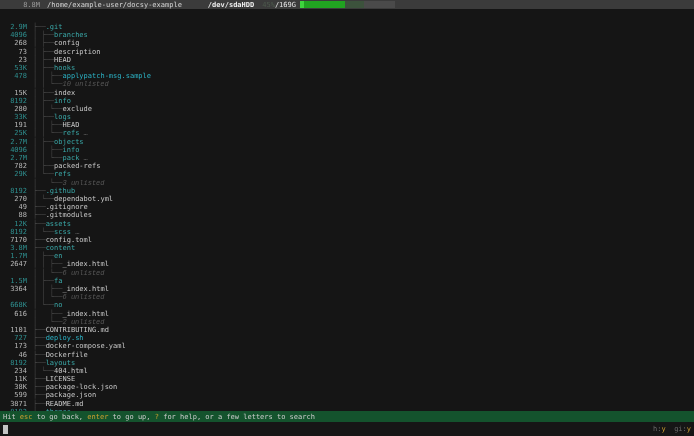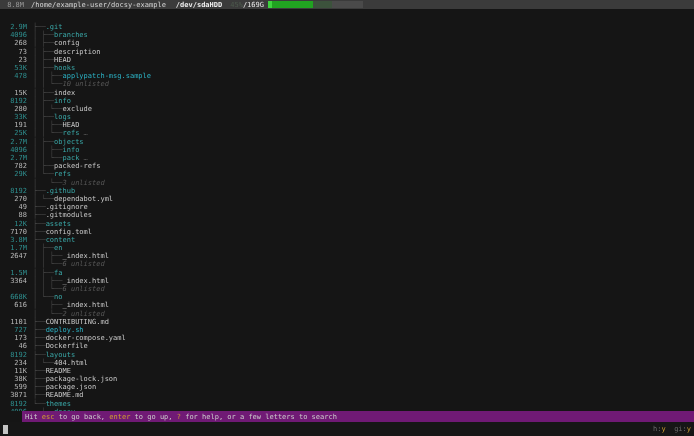--- a/index.html
+++ b/index.html
@@ -13,23 +13,23 @@
     display:flex;flex-direction:column;
   }
   
   #header{
     height:9px;flex:0 0 9px;
     background:#3b3b3b;
     display:flex;align-items:center;
     white-space:pre;
     color:#cfcfcf;
   }
-  .hdr-size{color:#9a9a9a;width:24px;text-align:right;display:inline-block;}
+  .hdr-size{color:#9a9a9a;width:40px;text-align:right;display:inline-block;}
   .hdr-path{color:#d6d6d6;margin-left:7px;}
-  .hdr-dev{color:#efefef;font-weight:bold;margin-left:10px;}
+  .hdr-dev{color:#efefef;font-weight:bold;margin-left:26px;}
   .hdr-type{color:#efefef;font-weight:bold;}
   .hdr-pct{color:#4d5a4d;margin-left:8px;}
   .hdr-total{color:#e8e8e8;margin-left:0;}
   .usage-bar{
     margin-left:4px;
     width:95px;height:7px;
     background:#4a4a4a;
     display:flex;align-items:stretch;
   }
   .bar-cursor{background:#3ed43e;}
@@ -46,31 +46,30 @@
     height:8.2px;line-height:8.2px;
     white-space:pre;
   }
   .sz{display:inline-block;width:24px;text-align:right;vertical-align:top;}
   .sz.dir,.sz.exec{color:#2e8f8f;}
   .sz.file{color:#b8b8b8;}
   .branch{color:#484848;margin-left:6px;}
   .nm.dir{color:#3aa8a8;}
   .nm.file{color:#c9c9c9;}
   .nm.exec{color:#2cb5c8;}
-  .nm.unlisted{color:#585858;font-style:italic;}
+  .nm.unlisted{color:#585858;font-style:italic;font-family:Liberation Mono, monospace;}
   .trunc{color:#585858;}
   
   #statusbar{
     flex:0 0 11px;height:11px;
-    background:#701a75;
+    background:#14532d;
     color:#cdcdcd;
     display:flex;align-items:center;
     padding-left:3px;
     white-space:pre;
-    margin-left:22px;
   }
   .kbd{color:#cfa030;}
   
   #inputline{
     flex:0 0 14px;height:14px;
     background:#161616;
     display:flex;align-items:center;
     padding:0 3px;
     border-radius:7px;
   }
@@ -116,38 +115,39 @@
       <div class="row"><span class="sz dir">4096</span><span class="branch">│ │ ├──</span><span class="nm dir">info</span></div>
       <div class="row"><span class="sz dir">2.7M</span><span class="branch">│ │ └──</span><span class="nm dir">pack</span><span class="trunc"> …</span></div>
       <div class="row"><span class="sz file">782</span><span class="branch">│ ├──</span><span class="nm file">packed-refs</span></div>
       <div class="row"><span class="sz dir">29K</span><span class="branch">│ └──</span><span class="nm dir">refs</span></div>
       <div class="row"><span class="sz unlisted"></span><span class="branch">│   └──</span><span class="nm unlisted">3 unlisted</span></div>
       <div class="row"><span class="sz dir">8192</span><span class="branch">├──</span><span class="nm dir">.github</span></div>
       <div class="row"><span class="sz file">270</span><span class="branch">│ └──</span><span class="nm file">dependabot.yml</span></div>
       <div class="row"><span class="sz file">49</span><span class="branch">├──</span><span class="nm file">.gitignore</span></div>
       <div class="row"><span class="sz file">88</span><span class="branch">├──</span><span class="nm file">.gitmodules</span></div>
       <div class="row"><span class="sz dir">12K</span><span class="branch">├──</span><span class="nm dir">assets</span></div>
+      <div class="row"><span class="sz dir">8192</span><span class="branch">│ └──</span><span class="nm dir">scss</span><span class="trunc"> …</span></div>
       <div class="row"><span class="sz file">7170</span><span class="branch">├──</span><span class="nm file">config.toml</span></div>
       <div class="row"><span class="sz dir">3.8M</span><span class="branch">├──</span><span class="nm dir">content</span></div>
       <div class="row"><span class="sz dir">1.7M</span><span class="branch">│ ├──</span><span class="nm dir">en</span></div>
       <div class="row"><span class="sz file">2647</span><span class="branch">│ │ ├──</span><span class="nm file">_index.html</span></div>
       <div class="row"><span class="sz unlisted"></span><span class="branch">│ │ └──</span><span class="nm unlisted">6 unlisted</span></div>
       <div class="row"><span class="sz dir">1.5M</span><span class="branch">│ ├──</span><span class="nm dir">fa</span></div>
       <div class="row"><span class="sz file">3364</span><span class="branch">│ │ ├──</span><span class="nm file">_index.html</span></div>
       <div class="row"><span class="sz unlisted"></span><span class="branch">│ │ └──</span><span class="nm unlisted">6 unlisted</span></div>
       <div class="row"><span class="sz dir">668K</span><span class="branch">│ └──</span><span class="nm dir">no</span></div>
       <div class="row"><span class="sz file">616</span><span class="branch">│   ├──</span><span class="nm file">_index.html</span></div>
       <div class="row"><span class="sz unlisted"></span><span class="branch">│   └──</span><span class="nm unlisted">2 unlisted</span></div>
       <div class="row"><span class="sz file">1101</span><span class="branch">├──</span><span class="nm file">CONTRIBUTING.md</span></div>
       <div class="row"><span class="sz exec">727</span><span class="branch">├──</span><span class="nm exec">deploy.sh</span></div>
       <div class="row"><span class="sz file">173</span><span class="branch">├──</span><span class="nm file">docker-compose.yaml</span></div>
       <div class="row"><span class="sz file">46</span><span class="branch">├──</span><span class="nm file">Dockerfile</span></div>
       <div class="row"><span class="sz dir">8192</span><span class="branch">├──</span><span class="nm dir">layouts</span></div>
       <div class="row"><span class="sz file">234</span><span class="branch">│ └──</span><span class="nm file">404.html</span></div>
-      <div class="row"><span class="sz file">11K</span><span class="branch">├──</span><span class="nm file">README</span></div>
+      <div class="row"><span class="sz file">11K</span><span class="branch">├──</span><span class="nm file">LICENSE</span></div>
       <div class="row"><span class="sz file">38K</span><span class="branch">├──</span><span class="nm file">package-lock.json</span></div>
       <div class="row"><span class="sz file">599</span><span class="branch">├──</span><span class="nm file">package.json</span></div>
       <div class="row"><span class="sz file">3871</span><span class="branch">├──</span><span class="nm file">README.md</span></div>
       <div class="row"><span class="sz dir">8192</span><span class="branch">└──</span><span class="nm dir">themes</span></div>
       <div class="row"><span class="sz dir">4096</span><span class="branch">  └──</span><span class="nm dir">docsy</span></div>
     </div>
 
   <div id="statusbar"><span>Hit </span><span class="kbd">esc</span><span> to go back, </span><span class="kbd">enter</span><span> to go up, </span><span class="kbd">?</span><span> for help, or a few letters to search</span></div>
 
   <div id="inputline">

